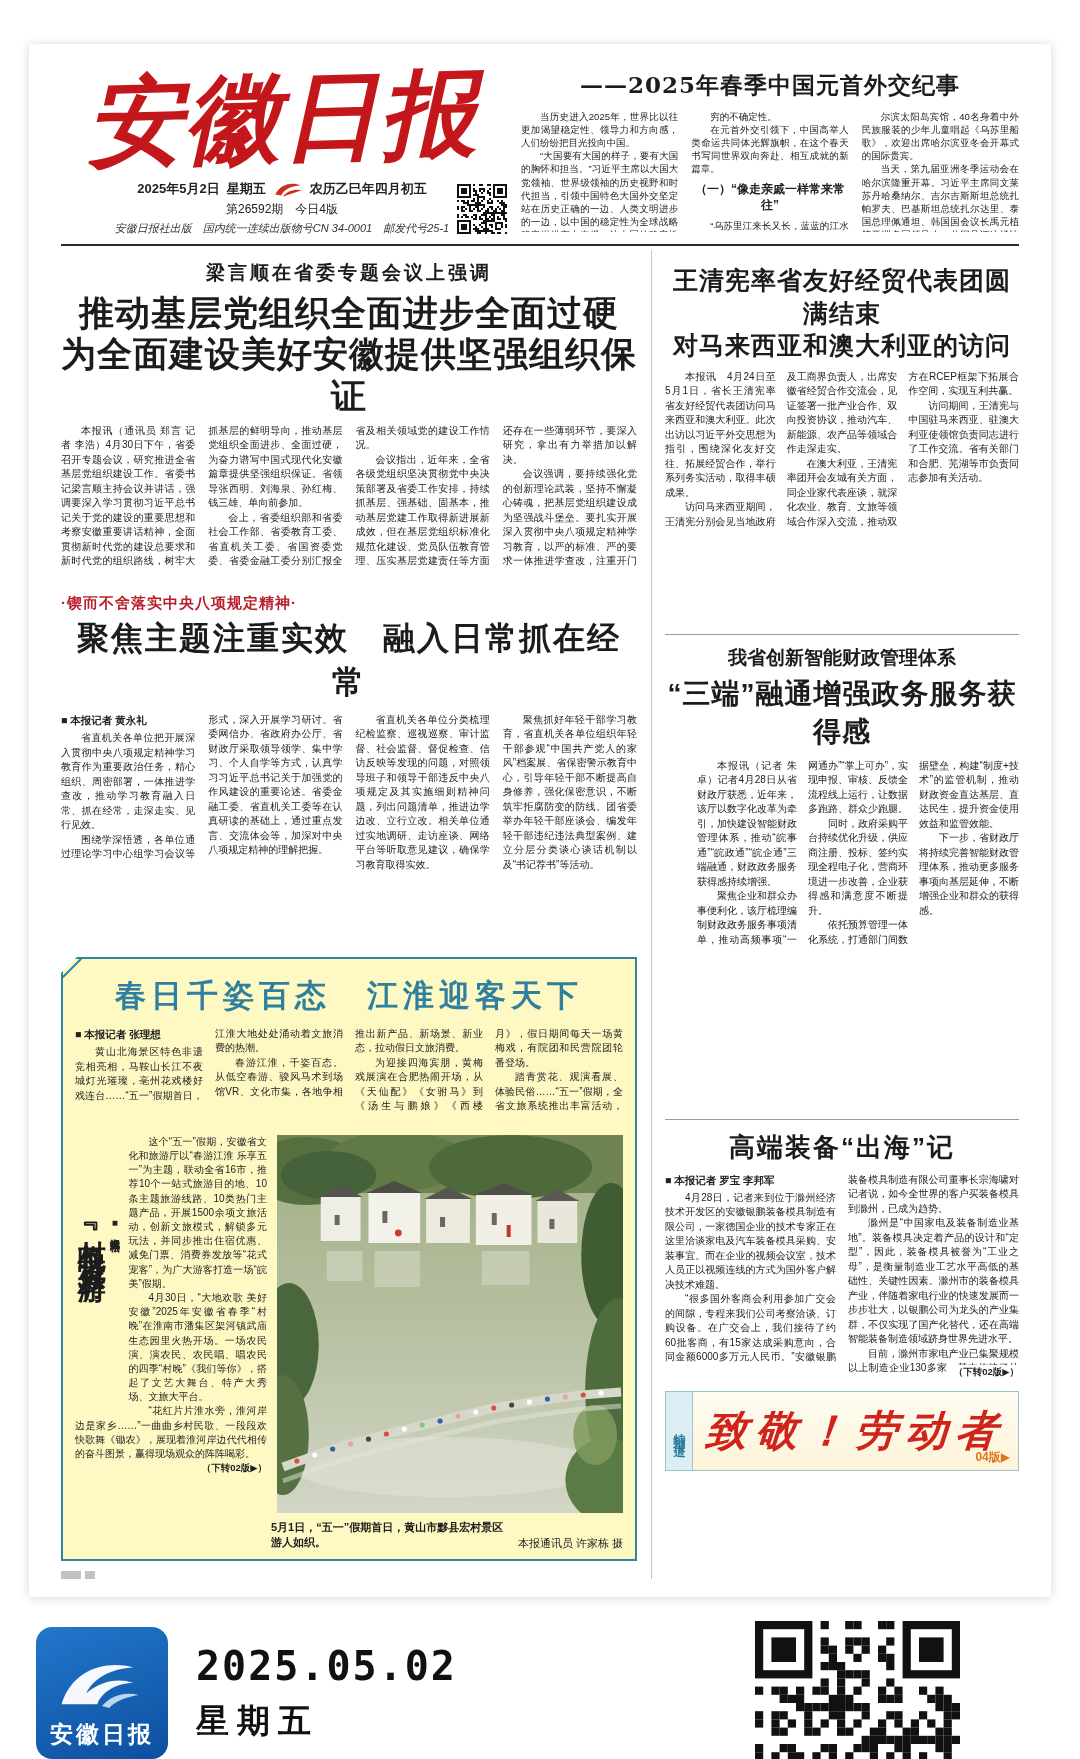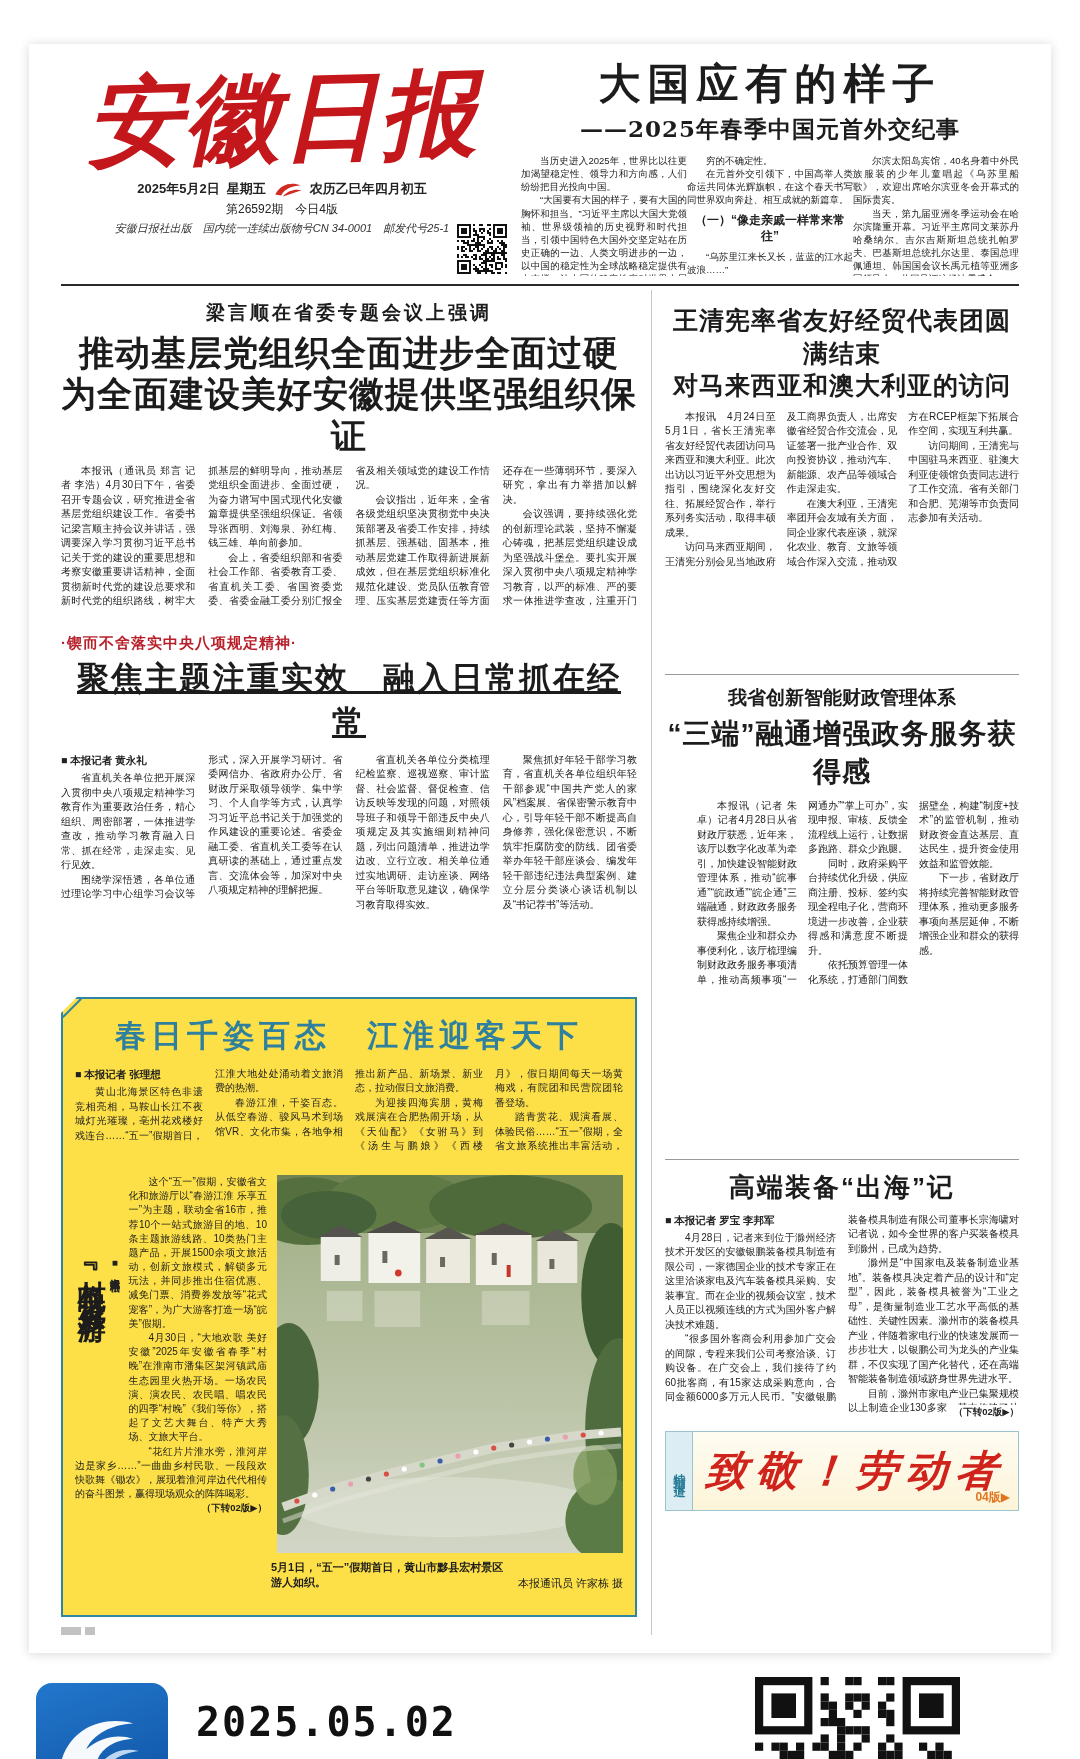--- a/index.html
+++ b/index.html
@@ -22,43 +22,43 @@
   .mast-meta{margin-top:2px;}
   .meta-line1{font-size:13px;font-weight:600;color:#222;display:flex;align-items:center;justify-content:center;gap:7px;}
   .meta-line2{font-size:12px;margin-top:3px;color:#222;}
   .meta-line3{font-size:11px;margin-top:3px;color:#333;font-style:italic;}
   .mast-icon svg{width:30px;height:17px;display:block;}
   .mini-qr{position:absolute;right:-4px;bottom:2px;width:50px;height:50px;}
   
   .top-story{flex:1;padding-top:4px;min-width:0;}
   .ts-title{margin:0;text-align:center;font-size:42px;font-weight:900;letter-spacing:7px;line-height:1.05;}
   .ts-sub{margin:8px 0 0;text-align:center;font-size:23px;font-weight:800;letter-spacing:1px;font-family:"DejaVu Serif",serif;}
-  .ts-cols{display:flex;margin-top:9px;height:122px;overflow:hidden;
+  .ts-cols{display:flex;gap:13px;margin-top:9px;height:122px;overflow:hidden;
     font-size:9.5px;line-height:1.38;text-align:justify;color:#222;}
   .ts-col{flex:1;overflow:hidden;position:relative;min-width:0;}
   .ts-subhead{font-weight:800;text-align:center;font-size:12px;margin:5px 0;text-indent:0;}
   .jump{font-weight:700;text-align:right;font-size:9.5px;}
   .para{margin:0;text-indent:2em;}
   
   .rule{border-top:2px solid #2a2a2a;margin:8px 0 0;}
   .main{display:flex;gap:0;margin-top:4px;}
   .col-left{width:576px;flex:none;padding-right:14px;}
   .col-right{flex:1;border-left:1px solid #c7c7c7;padding-left:13px;min-width:0;}
   
   .lead-kicker{text-align:center;font-size:19px;font-weight:600;letter-spacing:3px;margin:10px 0 6px;font-family:"DejaVu Serif",serif;}
   .lead-h{text-align:center;font-size:35px;font-weight:900;line-height:1.18;letter-spacing:1px;margin:0;}
   .body{text-align:justify;font-size:10px;line-height:1.45;color:#222;overflow:hidden;}
   .cols4{columns:4;column-gap:13px;height:158px;margin-top:8px;}
   .cols4b{columns:4;column-gap:13px;height:232px;}
   .byline{font-weight:700;font-size:10.5px;margin:0 0 3px;text-indent:0;}
   
   .focus-kicker{color:#b8212b;font-weight:800;font-size:15px;margin:12px 0 2px;letter-spacing:1px;}
-  .focus-h{text-align:center;font-size:32px;font-weight:900;margin:4px 0 8px;letter-spacing:2px;text-decoration:underline;}
+  .focus-h{text-align:center;font-size:32px;font-weight:900;margin:4px 0 8px;letter-spacing:2px;}
   
-  .feature{border:2px solid #2e86a2;margin-top:12px;padding:8px 12px 24px;position:relative;background:#fde047;}
+  .feature{border:2px solid #2e86a2;margin-top:12px;padding:8px 12px 8px;position:relative;background:#fef9c3;}
   .feature::before{content:"";position:absolute;left:-2px;top:-2px;width:0;height:0;
     border-top:16px solid #fff;border-right:16px solid transparent;}
   .feature::after{content:"";position:absolute;left:-4px;top:8px;width:26px;height:2px;
     background:#2e86a2;transform:rotate(-45deg);}
   .f-title{text-align:center;color:#2f7f9e;font-size:31px;font-weight:900;letter-spacing:5px;margin:8px 0 10px;}
   .f-intro{columns:4;column-gap:12px;height:100px;font-size:10px;}
   .f-lower{display:flex;gap:10px;margin-top:8px;}
   .cunwan{width:192px;flex:none;font-size:10px;line-height:1.42;text-align:justify;height:378px;overflow:hidden;}
   .cw-float{float:left;margin:78px 7px 4px 0;display:flex;}
   .cw-title{writing-mode:vertical-rl;font-size:28px;font-weight:900;letter-spacing:5px;height:192px;line-height:1.15;}
@@ -341,21 +341,20 @@
           <rect x="18" y="0" width="7" height="7" fill="#111111"></rect>
           <rect x="19" y="1" width="5" height="5" fill="#ffffff"></rect>
           <rect x="20" y="2" width="3" height="3" fill="#111111"></rect>
           <rect x="0" y="18" width="7" height="7" fill="#111111"></rect>
           <rect x="1" y="19" width="5" height="5" fill="#ffffff"></rect>
           <rect x="2" y="20" width="3" height="3" fill="#111111"></rect>
         </svg>
     </div>
 
     <article class="top-story">
-      <h1 class="ts-title">大国应有的样子</h1>
       <h2 class="ts-sub">——2025年春季中国元首外交纪事</h2>
       <div class="ts-cols">
         <div class="ts-col">
             <p class="para">当历史进入2025年，世界比以往更加渴望稳定性、领导力和方向感，人们纷纷把目光投向中国。</p>
             <p class="para">“大国要有大国的样子，要有大国的胸怀和担当。”习近平主席以大国大党领袖、世界级领袖的历史视野和时代担当，引领中国特色大国外交坚定站在历史正确的一边、人类文明进步的一边，以中国的稳定性为全球战略稳定提供有力支撑，让中国的确定性应对世界上层出不</p>
           </div>
         <div class="ts-col">
           <div>
               <p class="para">穷的不确定性。</p>
               <p class="para">在元首外交引领下，中国高举人类命运共同体光辉旗帜，在这个春天书写同世界双向奔赴、相互成就的新篇章。</p>

